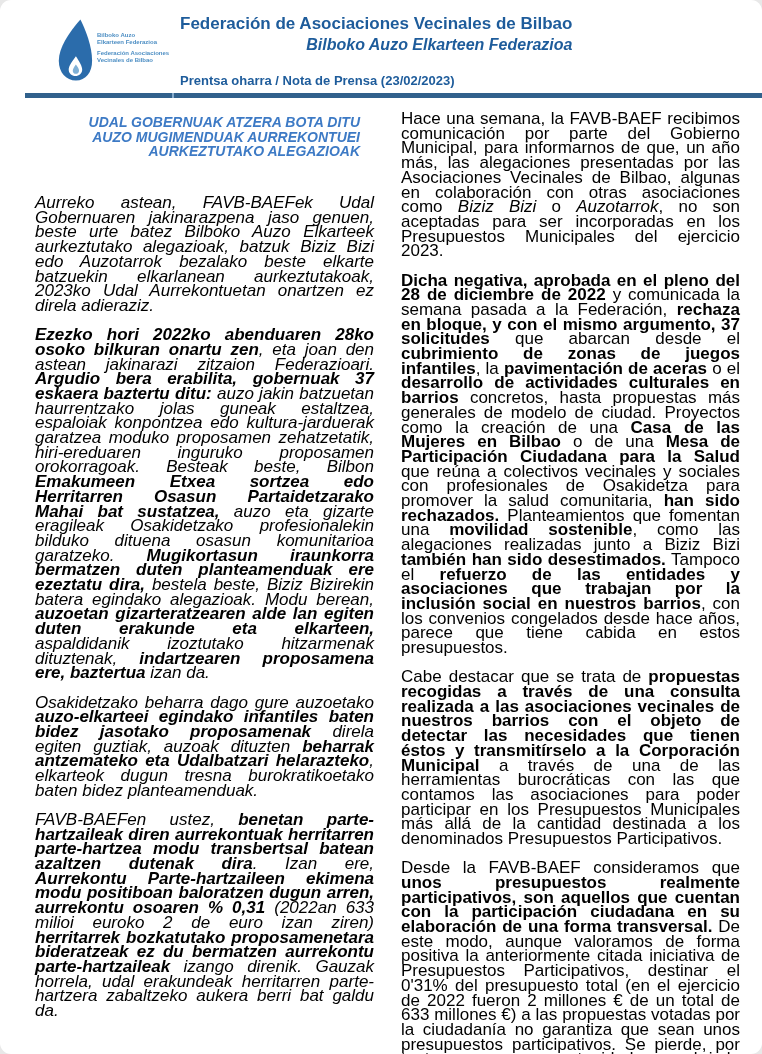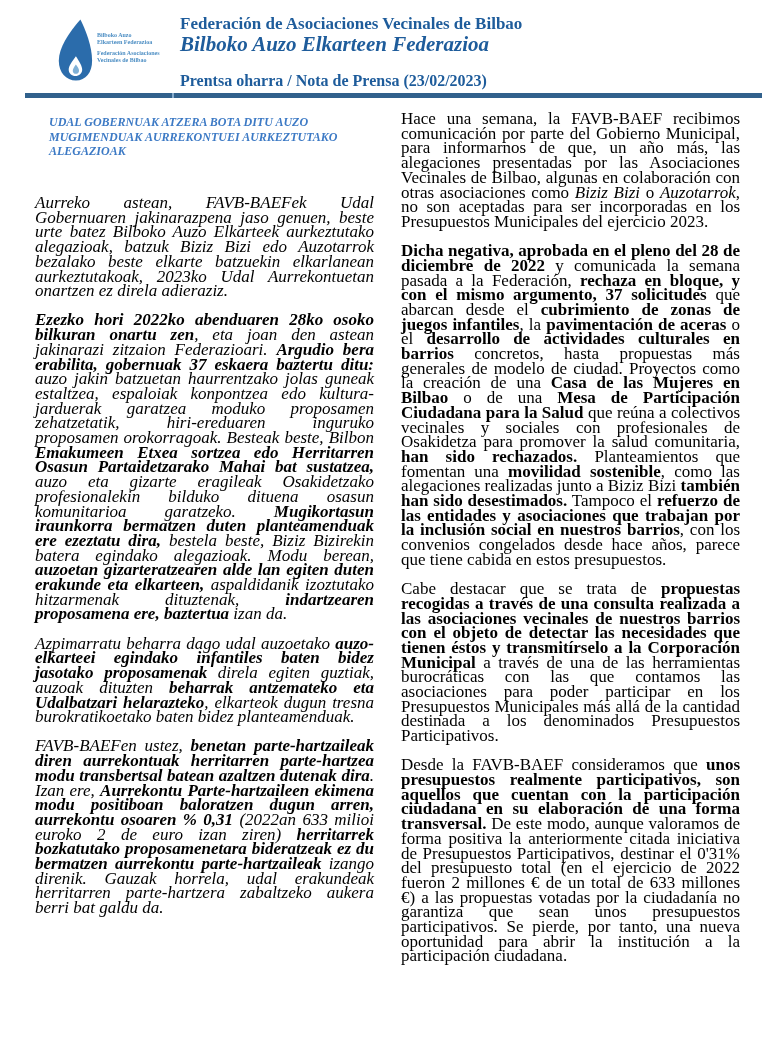--- a/index.html
+++ b/index.html
@@ -1,41 +1,42 @@
 <!DOCTYPE html>
 <html><head>
 <meta charset="utf-8">
 <style>
   html,body{margin:0;padding:0;background:#e8e8e8;}
   .page{
     position:relative;
     width:762px;height:1054px;
     background:#ffffff;
-    font-family:Liberation Serif, serif;
+    font-family:Liberation Sans, sans-serif;
     margin:0 auto;
     overflow:hidden;
+    border-radius:11px;
   }
   
   .logo{position:absolute;top:16px;left:57px;width:118px;height:68px;display:flex;align-items:center;}
   .logo svg{flex:0 0 auto;}
   .logo-text{margin-left:4px;font-size:6px;line-height:7px;color:#4e8fc4;font-weight:bold;}
   .logo-text .grp{margin-bottom:4px;}
   .header-text{position:absolute;left:180px;top:13px;color:#1e5c9b;}
   .title-es{font-size:17px;font-weight:bold;line-height:21px;}
-  .title-eu{font-size:21px;font-weight:bold;font-style:italic;line-height:21px;}
-  .subtitle{font-size:16px;font-weight:bold;line-height:21px;margin-top:15px;}
+  .title-eu{font-size:16px;font-weight:bold;font-style:italic;line-height:21px;text-align:right;}
+  .subtitle{font-size:13px;font-weight:bold;line-height:21px;margin-top:15px;}
   .rule{position:absolute;top:93px;left:25px;right:0;height:5px;background:#31618c;}
   .rule .tick{position:absolute;left:147px;top:0;width:2px;height:5px;background:#86abcc;}
   
   .content{position:absolute;top:112px;left:35px;display:flex;gap:27px;}
   .col{width:339px;}
   .col.left{font-style:italic;}
   .col-heading{
-    color:#3d7ac5;font-weight:bold;text-align:left;
-    font-size:12px;line-height:14.6px;
+    color:#3d7ac5;font-weight:bold;text-align:right;
+    font-size:14px;line-height:14.6px;
     height:84px;padding:3px 14px 0 14px;box-sizing:border-box;
   }
   .col-body p{
     margin:0 0 14.5px 0;
     font-size:17px;line-height:14.7px;
     color:#000000;text-align:justify;
   }
   .col-body b{font-weight:bold;}
 </style>
 </head>
@@ -70,21 +71,21 @@
   <div class="rule">
       <span class="tick"></span>
     </div>
 
   <div class="content">
     <div class="col left">
       <div class="col-heading">UDAL GOBERNUAK ATZERA BOTA DITU AUZO MUGIMENDUAK AURREKONTUEI AURKEZTUTAKO ALEGAZIOAK</div>
       <div class="col-body">
           <p><span>Aurreko astean, FAVB-BAEFek Udal Gobernuaren jakinarazpena jaso genuen, beste urte batez Bilboko Auzo Elkarteek aurkeztutako alegazioak, batzuk Biziz Bizi edo Auzotarrok bezalako beste elkarte batzuekin elkarlanean aurkeztutakoak, 2023ko Udal Aurrekontuetan onartzen ez direla adieraziz.</span></p>
           <p><b>Ezezko hori 2022ko abenduaren 28ko osoko bilkuran onartu zen</b><span>, eta joan den astean jakinarazi zitzaion Federazioari. </span><b>Argudio bera erabilita, gobernuak 37 eskaera baztertu ditu:</b><span> auzo jakin batzuetan haurrentzako jolas guneak estaltzea, espaloiak konpontzea edo kultura-jarduerak garatzea moduko proposamen zehatzetatik, hiri-ereduaren inguruko proposamen orokorragoak. Besteak beste, Bilbon </span><b>Emakumeen Etxea sortzea edo Herritarren Osasun Partaidetzarako Mahai bat sustatzea,</b><span> auzo eta gizarte eragileak Osakidetzako profesionalekin bilduko dituena osasun komunitarioa garatzeko. </span><b>Mugikortasun iraunkorra bermatzen duten planteamenduak ere ezeztatu dira,</b><span> bestela beste, Biziz Bizirekin batera egindako alegazioak. Modu berean, </span><b>auzoetan gizarteratzearen alde lan egiten duten erakunde eta elkarteen,</b><span> aspaldidanik izoztutako hitzarmenak dituztenak, </span><b>indartzearen proposamena ere, baztertua</b><span> izan da.</span></p>
-          <p><span>Azpimarratu beharra dago udal auzoetako </span><b>auzo-elkarteei egindako infantiles baten bidez jasotako proposamenak</b><span> direla egiten guztiak, auzoak dituzten </span><b>beharrak antzemateko eta Udalbatzari helarazteko</b><span>, elkarteok dugun tresna burokratikoetako baten  bidez planteamenduak.</span></p>
+          <p><span>Osakidetzako beharra dago gure auzoetako </span><b>auzo-elkarteei egindako infantiles baten bidez jasotako proposamenak</b><span> direla egiten guztiak, auzoak dituzten </span><b>beharrak antzemateko eta Udalbatzari helarazteko</b><span>, elkarteok dugun tresna burokratikoetako baten  bidez planteamenduak.</span></p>
           <p><span>FAVB-BAEFen ustez, </span><b>benetan parte-hartzaileak diren aurrekontuak herritarren parte-hartzea modu transbertsal batean azaltzen dutenak dira</b><span>. Izan ere, </span><b>Aurrekontu Parte-hartzaileen ekimena modu positiboan baloratzen dugun arren, aurrekontu osoaren % 0,31</b><span> (2022an 633 milioi euroko 2 de euro izan ziren) </span><b>herritarrek bozkatutako proposamenetara bideratzeak ez du bermatzen aurrekontu parte-hartzaileak</b><span> izango direnik. Gauzak horrela, udal erakundeak herritarren parte-hartzera zabaltzeko aukera berri bat galdu da.</span></p>
         </div>
     </div>
     <div class="col right">
       <div class="col-body">
           <p><span>Hace una semana, la FAVB-BAEF recibimos comunicación por parte del Gobierno Municipal, para informarnos de que, un año más, las alegaciones presentadas por las Asociaciones Vecinales de Bilbao, algunas en colaboración con otras asociaciones como </span><span style="font-style: italic;">Biziz Bizi</span><span> o </span><span style="font-style: italic;">Auzotarrok</span><span>, no son aceptadas para ser incorporadas en los Presupuestos Municipales del ejercicio 2023.</span></p>
           <p><b>Dicha negativa, aprobada en el pleno del 28 de diciembre de 2022</b><span> y comunicada la semana pasada a la Federación, </span><b>rechaza en bloque, y con el mismo argumento, 37 solicitudes</b><span> que abarcan desde el </span><b>cubrimiento de zonas de juegos infantiles</b><span>, la </span><b>pavimentación de aceras</b><span> o el </span><b>desarrollo de actividades culturales en barrios</b><span> concretos, hasta propuestas más generales de modelo de ciudad. Proyectos como la creación de una </span><b>Casa de las Mujeres en Bilbao</b><span> o de una </span><b>Mesa de Participación Ciudadana para la Salud</b><span> que reúna a colectivos vecinales y sociales con profesionales de Osakidetza para promover la salud comunitaria, </span><b>han sido rechazados.</b><span> Planteamientos que fomentan una </span><b>movilidad sostenible</b><span>, como las alegaciones realizadas junto a Biziz Bizi </span><b>también han sido desestimados.</b><span> Tampoco el </span><b>refuerzo de las entidades y asociaciones que trabajan por la inclusión social en nuestros barrios</b><span>, con los convenios congelados desde hace años, parece que tiene cabida en estos presupuestos.</span></p>
           <p><span>Cabe destacar que se trata de </span><b>propuestas recogidas a través de una consulta realizada a las asociaciones vecinales de nuestros barrios con el objeto de detectar las necesidades que tienen éstos y transmitírselo a la Corporación Municipal</b><span> a través de una de las herramientas burocráticas con las que contamos las asociaciones para poder participar en los Presupuestos Municipales más allá de la cantidad destinada a los denominados Presupuestos Participativos.</span></p>
           <p><span>Desde la FAVB-BAEF consideramos que </span><b>unos presupuestos realmente participativos, son aquellos que cuentan con la participación ciudadana en su elaboración de una forma transversal.</b><span> De este modo, aunque valoramos de forma positiva la anteriormente citada iniciativa de Presupuestos Participativos, destinar el 0'31% del presupuesto total (en el ejercicio de 2022 fueron 2 millones € de un total de 633 millones €) a las propuestas votadas por la ciudadanía no garantiza que sean unos presupuestos participativos. Se pierde, por tanto, una nueva oportunidad para abrir la institución a la participación ciudadana.</span></p>
         </div>

